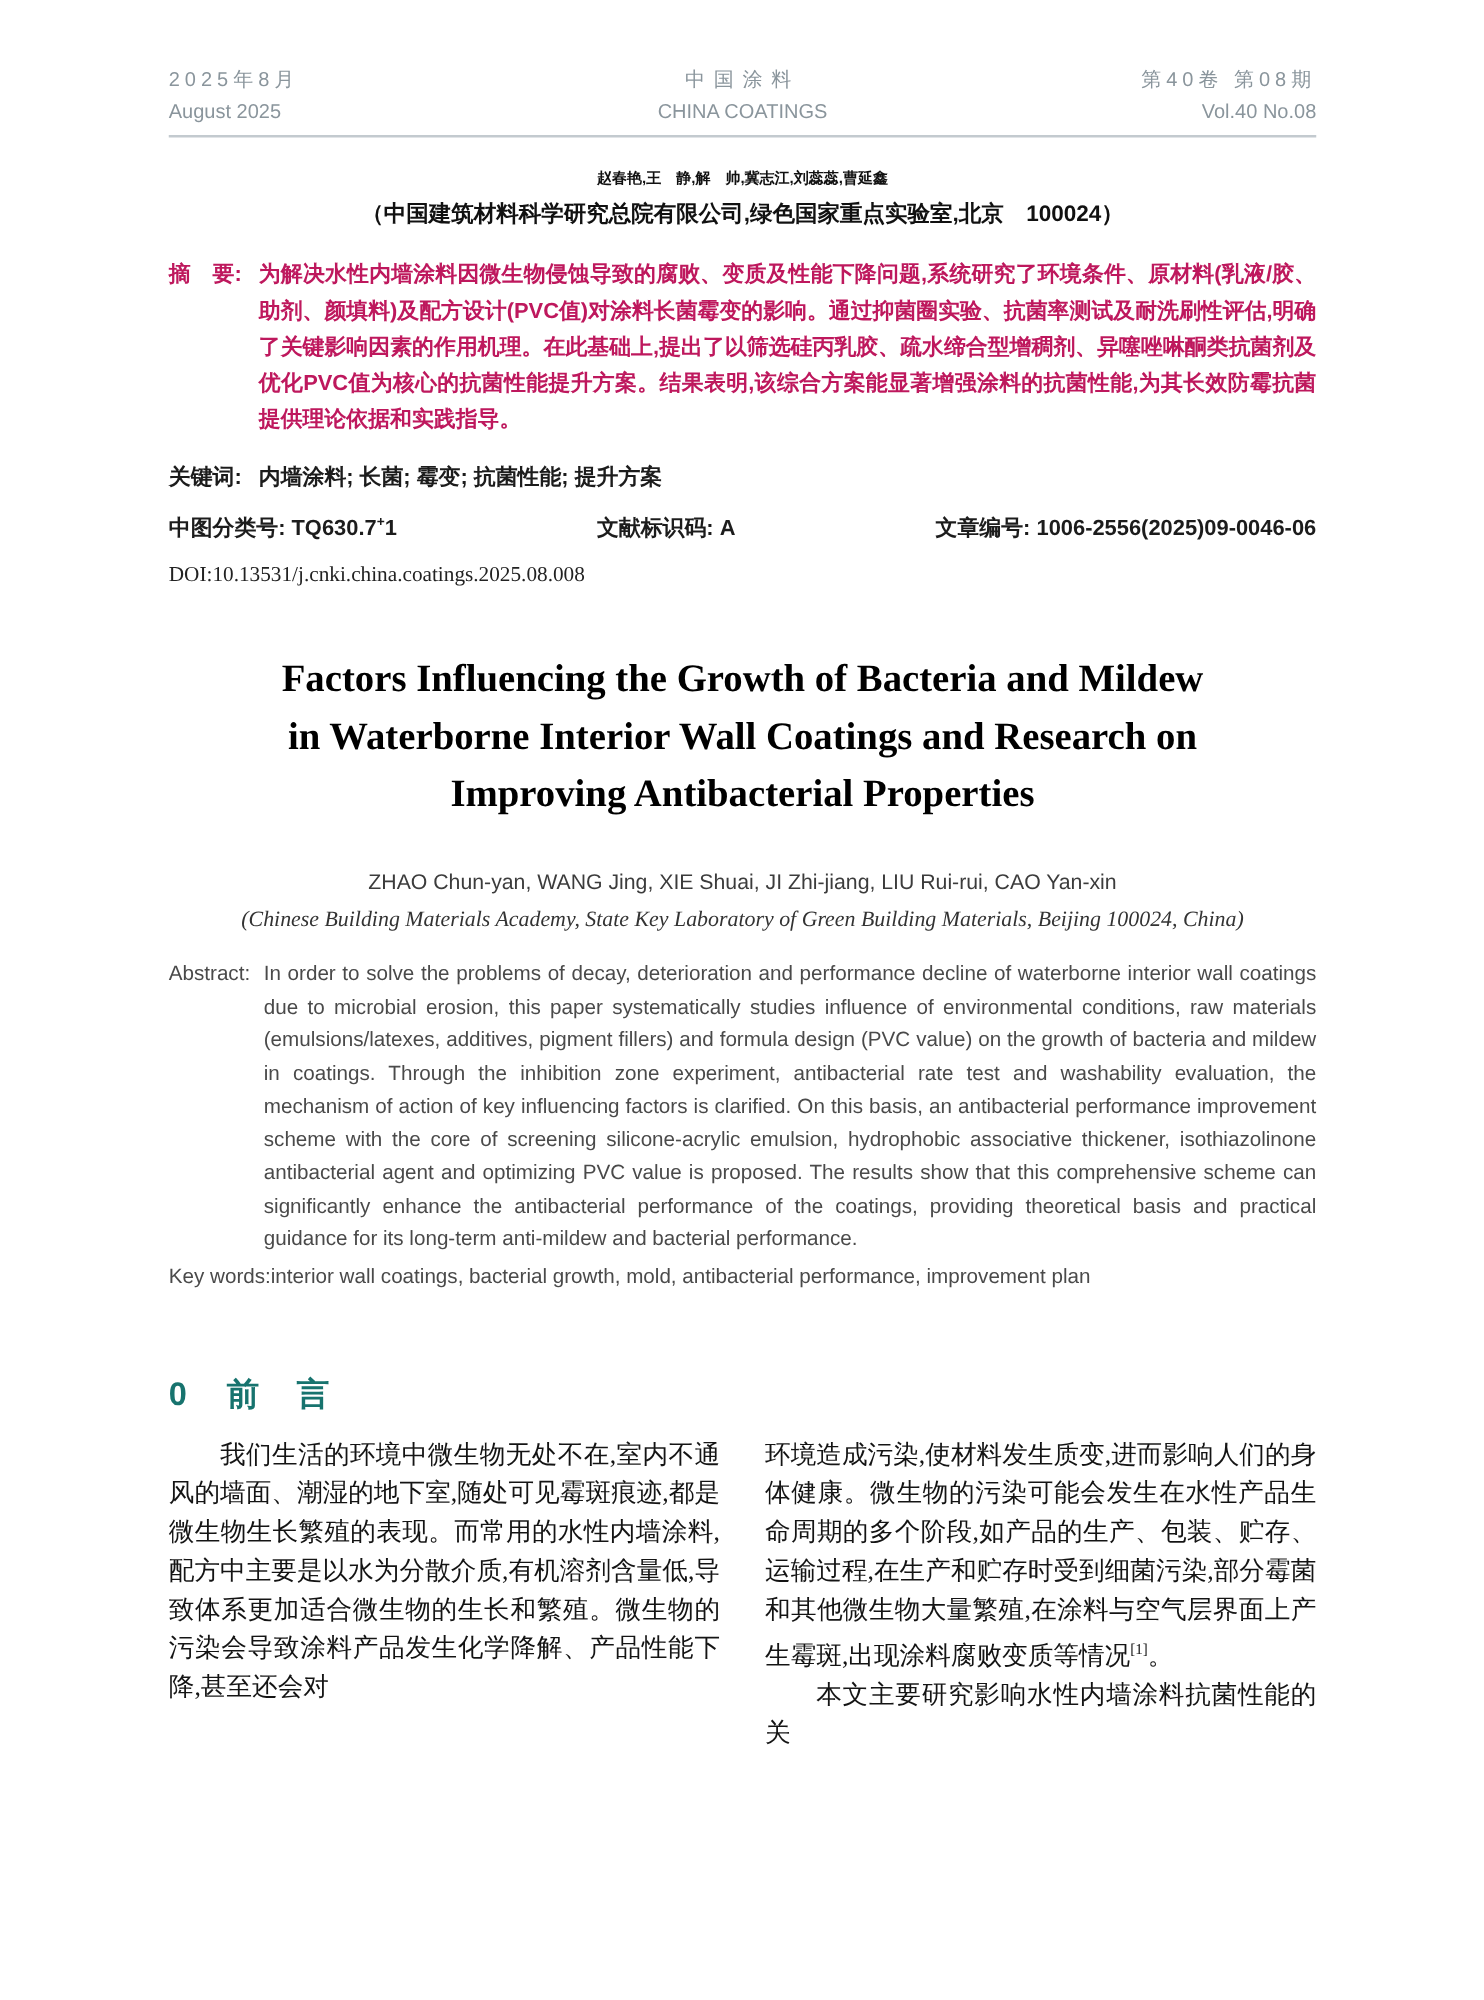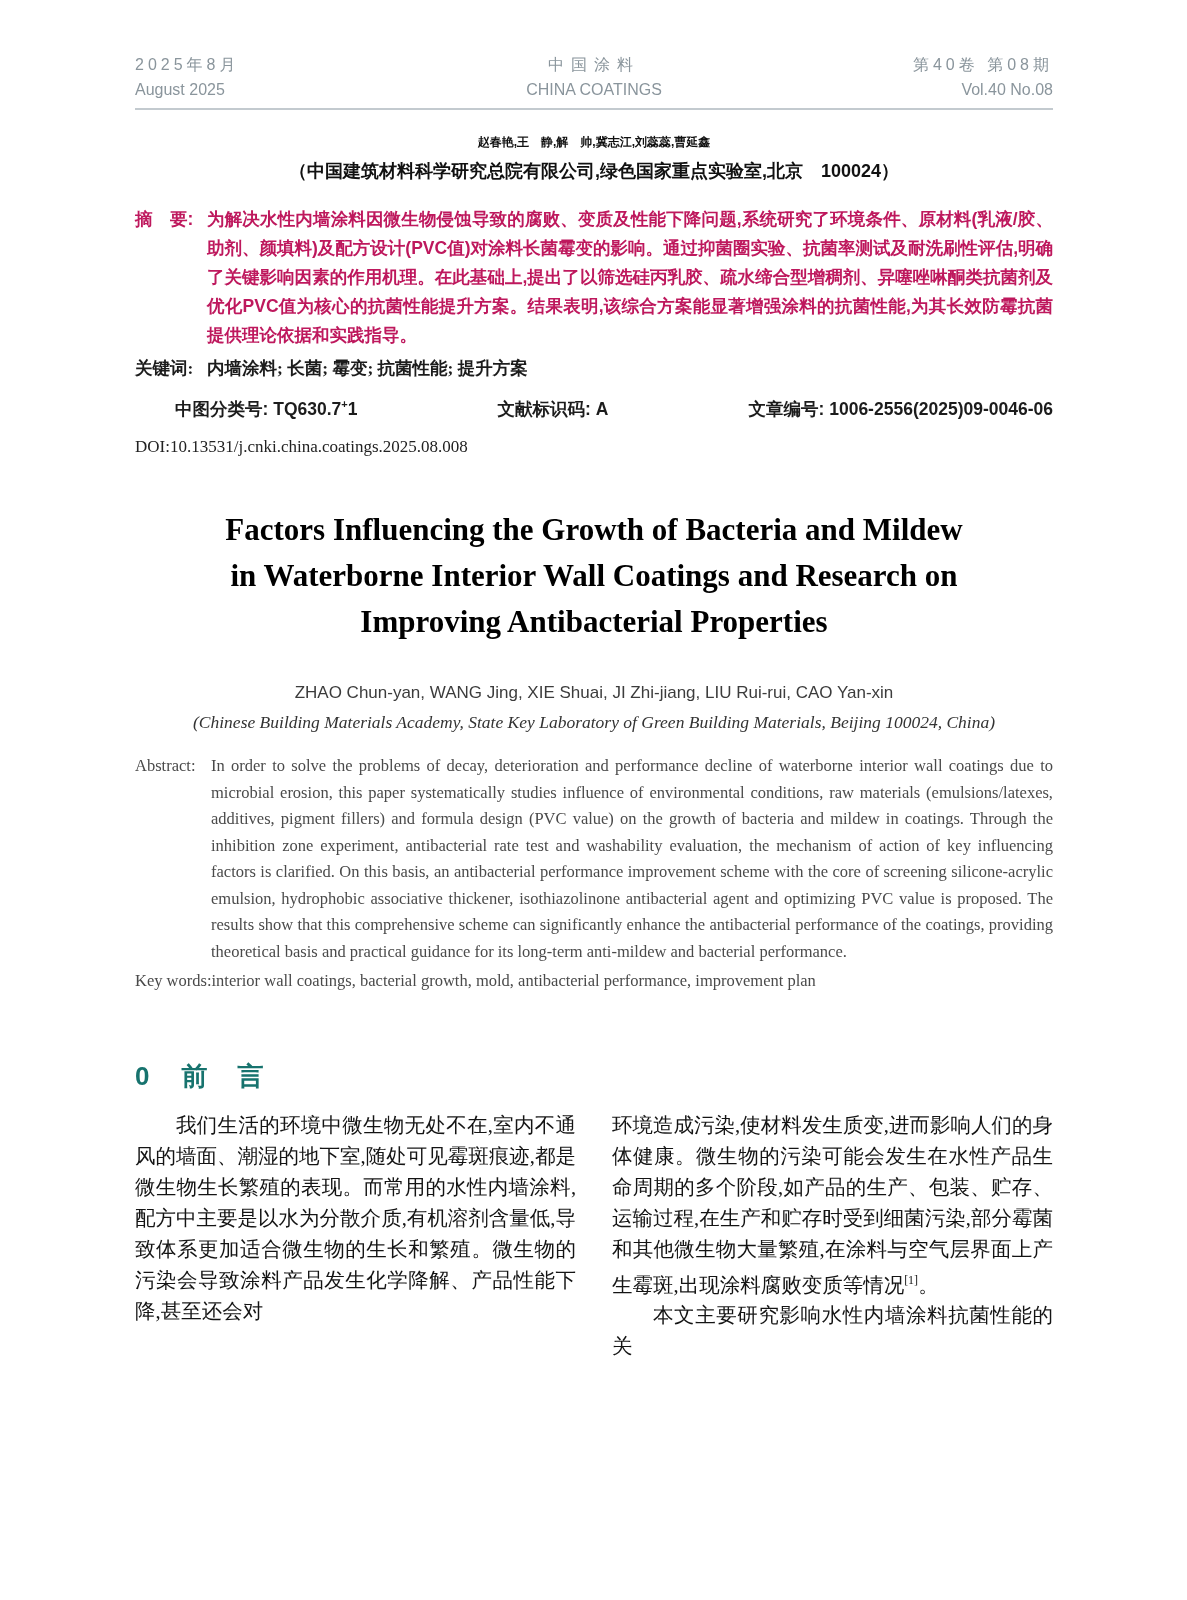--- a/index.html
+++ b/index.html
@@ -39,26 +39,26 @@
     margin-top:8px; text-align:center;
     font-family:"Liberation Sans", sans-serif; font-weight:bold;
     font-size:18px; color:#111;
   }
 
   
   .hang { display:flex; font-family:"Liberation Sans", sans-serif; }
   .hang .lbl { flex:0 0 72px; font-weight:bold; white-space:nowrap; }
   .hang .txt { flex:1; text-align:justify; }
   .abstract-zh { margin-top:22px; font-size:17.5px; line-height:29px; font-weight:600; color:#be185d; }
-  .keywords-zh { margin-top:4px;  font-size:17.5px; line-height:29px; font-weight:600; color:#1c1c1c;font-family:Liberation Serif, serif; }
+  .keywords-zh { margin-top:17px;  font-size:17.5px; line-height:29px; font-weight:600; color:#1c1c1c; }
 
   .clc-row {
     margin-top:14px; display:flex; justify-content:space-between;
     font-family:"Liberation Sans", sans-serif; font-weight:600;
-    font-size:17.5px; color:#1c1c1c;margin-left:40px;
+    font-size:17.5px; color:#1c1c1c;
   }
   .clc-row sup { font-size:11px; }
   .doi-line { margin-top:16px; font-family:"Liberation Serif", serif; font-size:17px; color:#222; }
 
   
   .title-en {
     margin-top:50px; text-align:center;
     font-family:"Liberation Serif", serif; font-weight:bold;
     font-size:31px; line-height:46px; color:#000000;
   }
@@ -66,21 +66,21 @@
     margin-top:38px; text-align:center;
     font-family:"Liberation Sans", sans-serif; font-size:17px; color:#3c3c3c;
   }
   .affil-en {
     margin-top:9px; text-align:center;
     font-family:"Liberation Serif", serif; font-style:italic;
     font-size:17.5px; color:#333;
   }
 
   .abstract-en, .keywords-en {
-    display:flex; font-family:Liberation Serif, serif;
+    display:flex; font-family:Liberation Sans, sans-serif;
     font-size:16.5px; line-height:26.5px; color:#4a4a4a;
   }
   .abstract-en { margin-top:20px; }
   .keywords-en { margin-top:3px; }
   .abstract-en .lbl, .keywords-en .lbl { flex:0 0 76px; white-space:nowrap; }
   .abstract-en .txt { flex:1; text-align:justify; }
   .keywords-en .txt { flex:1; }
 
   
   .section-head {

